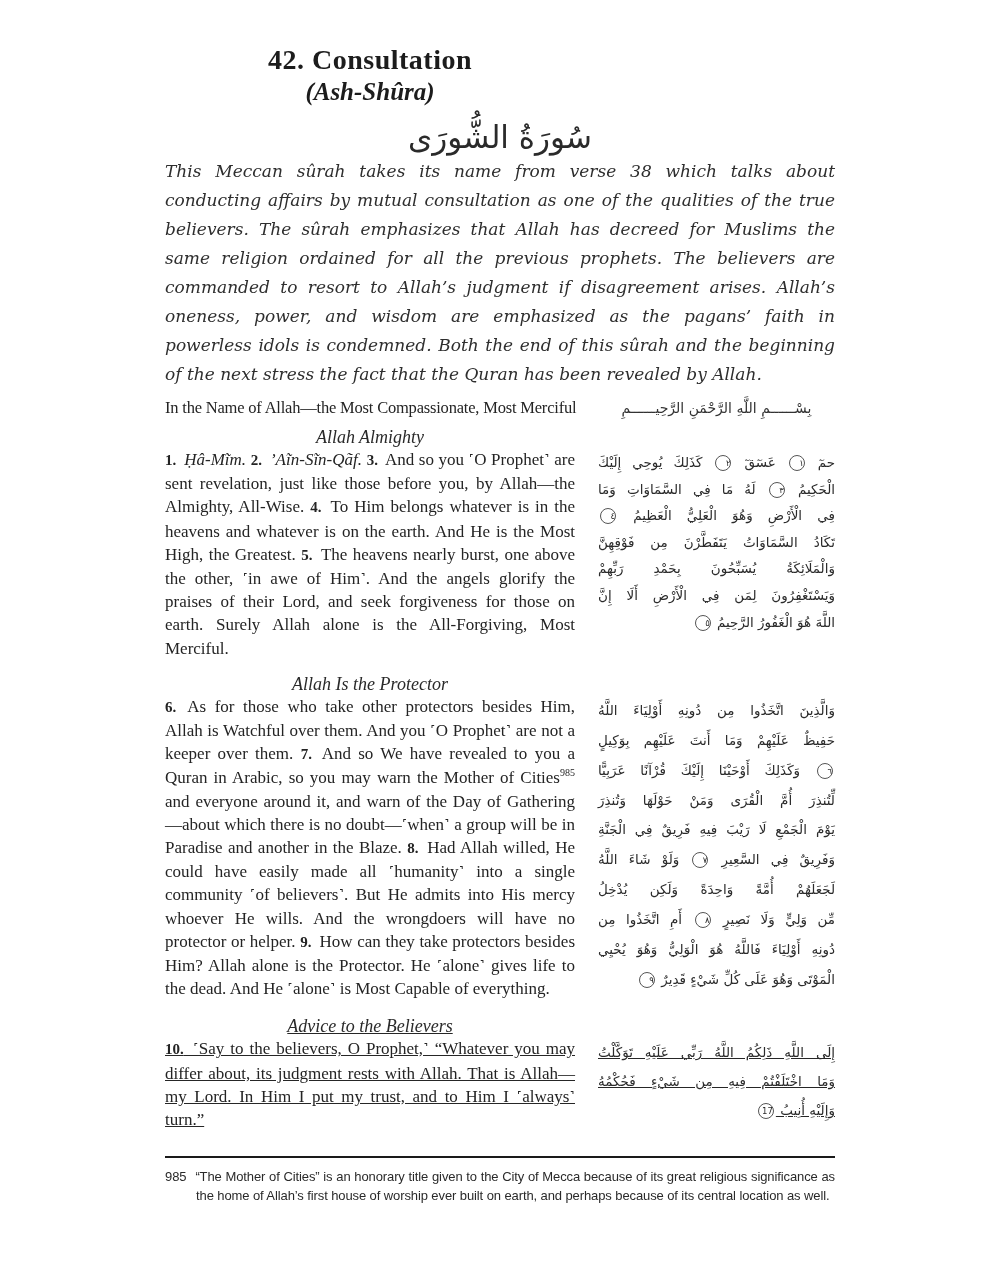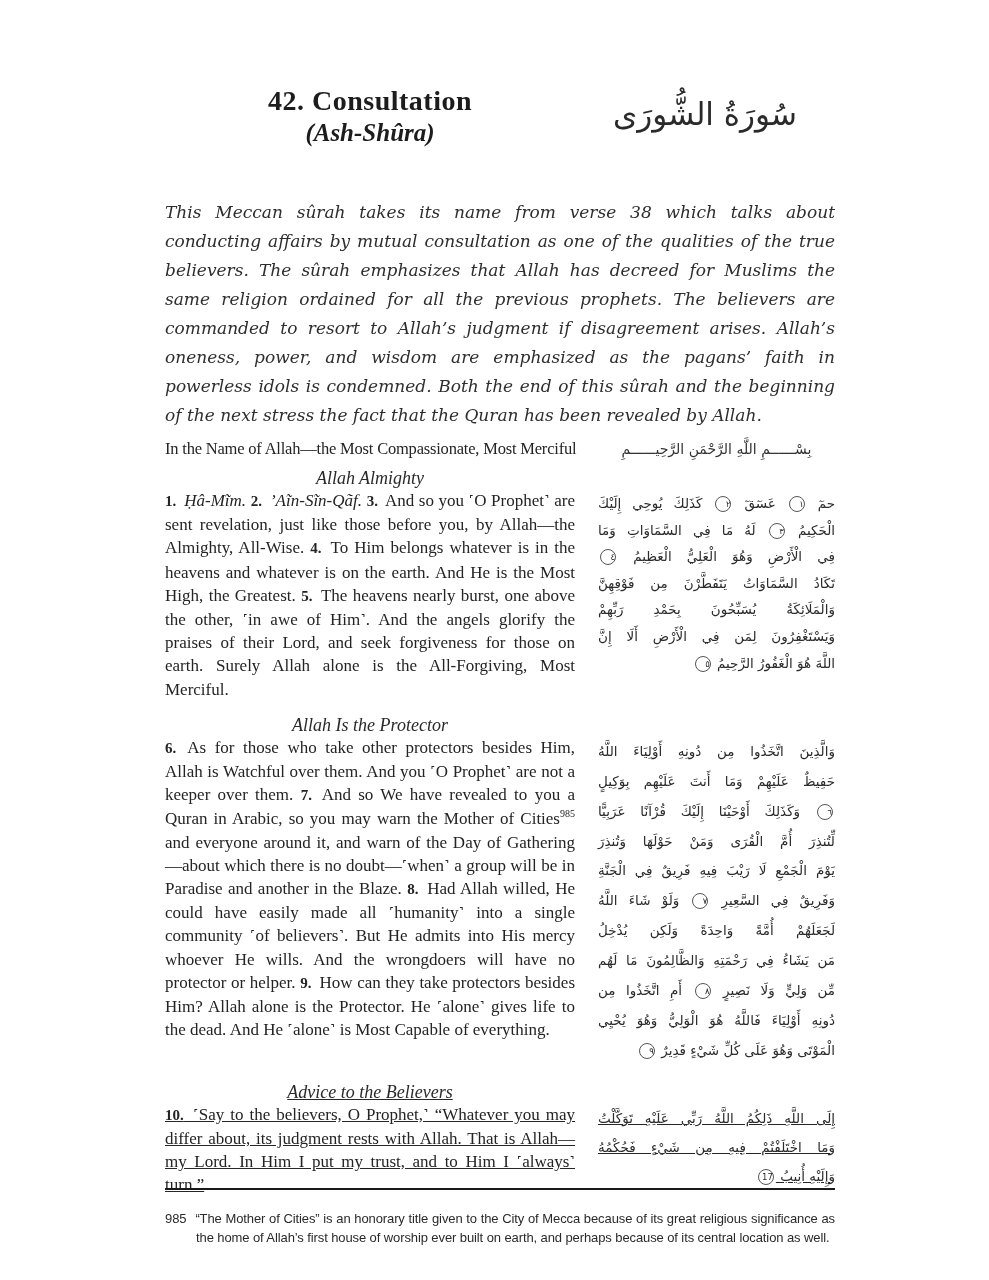--- a/index.html
+++ b/index.html
@@ -4,21 +4,21 @@
 <style>
   html,body{margin:0;padding:0;background:#888;}
   .page{
     width:989px;height:1280px;background:#ffffff;position:relative;
     font-family:"Liberation Serif","DejaVu Serif","DejaVu Sans",serif;
     color:#262626;overflow:hidden;
   }
   .content{position:absolute;left:165px;top:0;width:670px;}
 
   
-  .header-row{display:flex;padding-top:84px;height:82px;}
+  .header-row{display:flex;padding-top:43px;height:82px;flex-direction:column;}
   .title-block{width:410px;text-align:center;}
   .surah-title{font-size:28px;font-weight:bold;line-height:33px;letter-spacing:.5px;color:#1c1c1c;}
   .surah-subtitle{font-size:25px;font-weight:bold;font-style:italic;line-height:31px;color:#1c1c1c;}
   .title-arabic{flex:1;text-align:center;font-family:"DejaVu Sans",sans-serif;
     font-size:31px;line-height:40px;padding-top:10px;color:#2a2a2a;direction:rtl;}
 
   
   .intro{margin-top:32px;font-family:"DejaVu Serif","Liberation Serif",serif;
     font-style:italic;font-size:17px;line-height:29px;text-align:justify;color:#2e2e2e;}
 
@@ -44,21 +44,21 @@
   .col-ar.with-heading{padding-top:23px;}
   .ar-s0{font-size:13.5px;line-height:26.6px;}
   .ar-s1{font-size:13.5px;line-height:29.9px;}
   .ar-s2{font-size:13.5px;line-height:29px;}
   .ar-line{text-align:justify;text-align-last:justify;white-space:normal;}
   .ar-line.last{text-align-last:right;}
   .ayah{display:inline-block;width:14px;height:14px;line-height:14px;border:1px solid #555;
     border-radius:50%;font-size:8.5px;text-align:center;vertical-align:1px;margin:0 2px;}
 
   
-  .footnote-block{position:absolute;left:165px;top:1188px;width:670px;border-top:2px solid #1a1a1a;padding-top:19px;}
+  .footnote-block{position:absolute;left:165px;top:1156px;width:670px;border-top:2px solid #1a1a1a;padding-top:9px;}
   .footnote-block p{margin:0;font-family:"Liberation Sans","DejaVu Sans",sans-serif;
     font-size:13px;line-height:19px;letter-spacing:-0.1px;color:#2a2a2a;
     padding-left:31px;text-indent:-31px;text-align:justify;}
   .fn-num{margin-right:9px;}
 
   
   .page-number{position:absolute;left:0;top:1204px;width:100%;text-align:center;
     font-weight:bold;font-size:20px;color:#1c1c1c;}
 </style>
 </head>
@@ -104,21 +104,20 @@
         <div class="verse-text"><span class="vnum">6.</span>  As for those who take other protectors besides Him, Allah is Watchful over them. And you ˹O Prophet˺ are not a keeper over them.  <span class="vnum">7.</span>  And so We have revealed to you a Quran in Arabic, so you may warn the Mother of Cities<sup>985</sup> and everyone around it, and warn of the Day of Gathering—about which there is no doubt—˹when˺ a group will be in Paradise and another in the Blaze.  <span class="vnum">8.</span>  Had Allah willed, He could have easily made all ˹humanity˺ into a single community ˹of believers˺. But He admits into His mercy whoever He wills. And the wrongdoers will have no protector or helper.  <span class="vnum">9.</span>  How can they take protectors besides Him? Allah alone is the Protector. He ˹alone˺ gives life to the dead. And He ˹alone˺ is Most Capable of everything.</div>
       </div>
       <div class="col-ar with-heading ar-s1">
           <div class="ar-line">وَالَّذِينَ اتَّخَذُوا مِن دُونِهِ أَوْلِيَاءَ اللَّهُ</div>
           <div class="ar-line">حَفِيظٌ عَلَيْهِمْ وَمَا أَنتَ عَلَيْهِم بِوَكِيلٍ</div>
           <div class="ar-line"><span class="ayah">٦</span> وَكَذَلِكَ أَوْحَيْنَا إِلَيْكَ قُرْآنًا عَرَبِيًّا</div>
           <div class="ar-line">لِّتُنذِرَ أُمَّ الْقُرَى وَمَنْ حَوْلَهَا وَتُنذِرَ</div>
           <div class="ar-line">يَوْمَ الْجَمْعِ لَا رَيْبَ فِيهِ فَرِيقٌ فِي الْجَنَّةِ</div>
           <div class="ar-line">وَفَرِيقٌ فِي السَّعِيرِ <span class="ayah">٧</span> وَلَوْ شَاءَ اللَّهُ</div>
           <div class="ar-line">لَجَعَلَهُمْ أُمَّةً وَاحِدَةً وَلَكِن يُدْخِلُ</div>
-          <div class="ar-line">مَن يَشَاءُ فِي رَحْمَتِهِ وَالظَّالِمُونَ مَا لَهُم</div>
           <div class="ar-line">مِّن وَلِيٍّ وَلَا نَصِيرٍ <span class="ayah">٨</span> أَمِ اتَّخَذُوا مِن</div>
           <div class="ar-line">دُونِهِ أَوْلِيَاءَ فَاللَّهُ هُوَ الْوَلِيُّ وَهُوَ يُحْيِي</div>
           <div class="ar-line last">الْمَوْتَى وَهُوَ عَلَى كُلِّ شَيْءٍ قَدِيرٌ <span class="ayah">٩</span></div>
         </div>
     </div>
 
     <div class="section-row row-c">
       <div class="col-en">
         <div class="section-heading">Advice to the Believers</div>
         <div class="verse-text"><span class="vnum">10.</span>  ˹Say to the believers, O Prophet,˺ “Whatever you may differ about, its judgment rests with Allah. That is Allah—my Lord. In Him I put my trust, and to Him I ˹always˺ turn.”</div>

